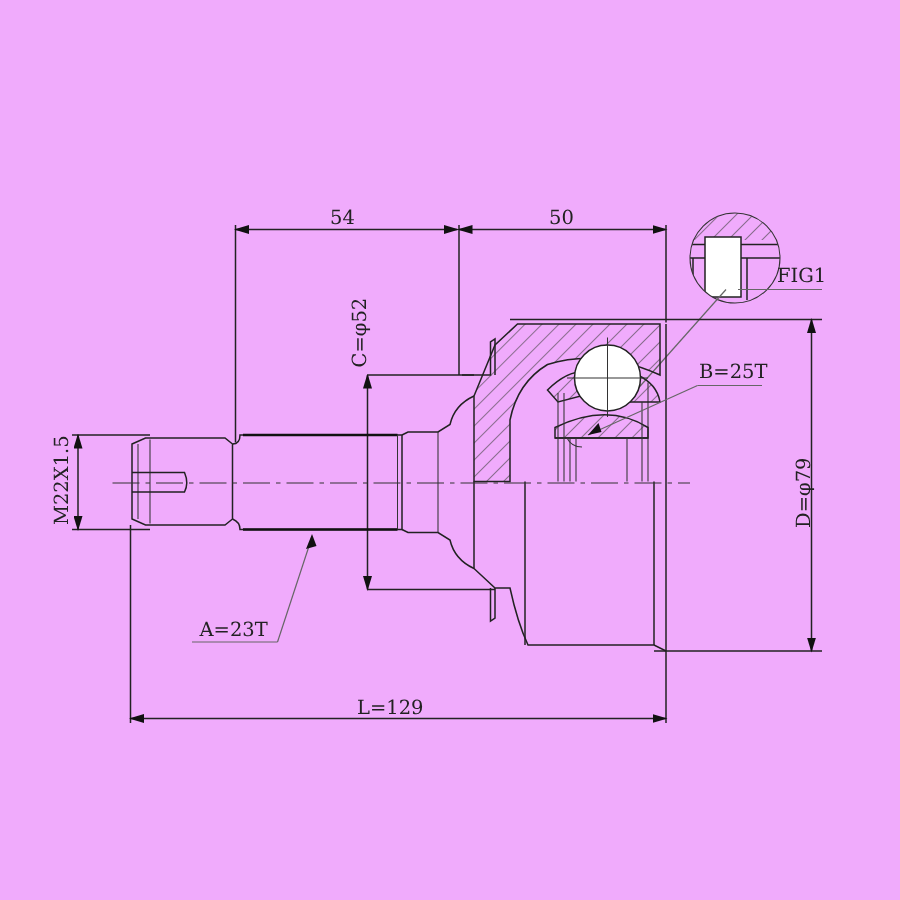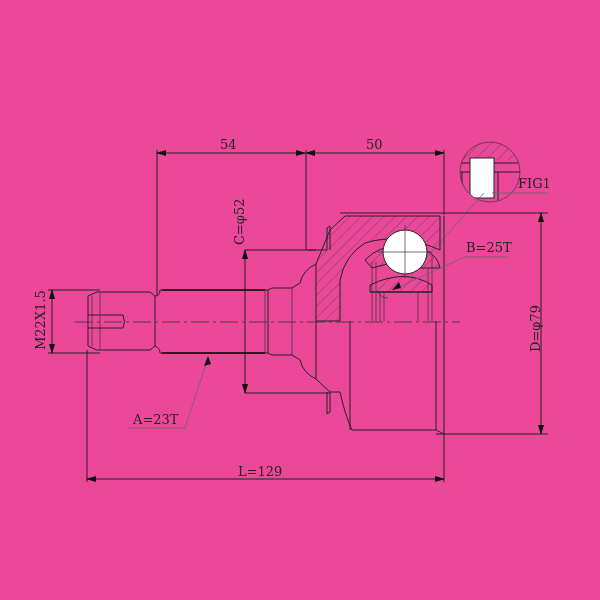--- a/index.html
+++ b/index.html
@@ -1,16 +1,16 @@
 <!DOCTYPE html>
 <html><head>
   <meta charset="utf-8">
   <style>
     html, body { margin: 0; padding: 0; background: #ffffff; }
-    .canvas { position: relative; width: 600px; height: 600px; background: #ec4899; overflow: hidden; }
+    .canvas { position: relative; width: 600px; height: 600px; background: #f0abfc; overflow: hidden; }
     svg { position: absolute; left: 0; top: 0; }
     .lbl { font-family: "DejaVu Serif", "Liberation Serif", serif; font-size: 13px; fill: #222; }
     .ln { stroke: #222; stroke-width: 1; fill: none; }
     .thin { stroke: #333; stroke-width: 0.7; fill: none; }
     .thick { stroke: #111; stroke-width: 1.6; fill: none; }
     .center { stroke: #333; stroke-width: 0.8; stroke-dasharray: 18 4 3 4; fill: none; }
     .leader { stroke: #666; stroke-width: 0.8; fill: none; }
     .hatchfill { fill: url(#hatch); stroke: #222; stroke-width: 1; }
   </style>
 </head>

